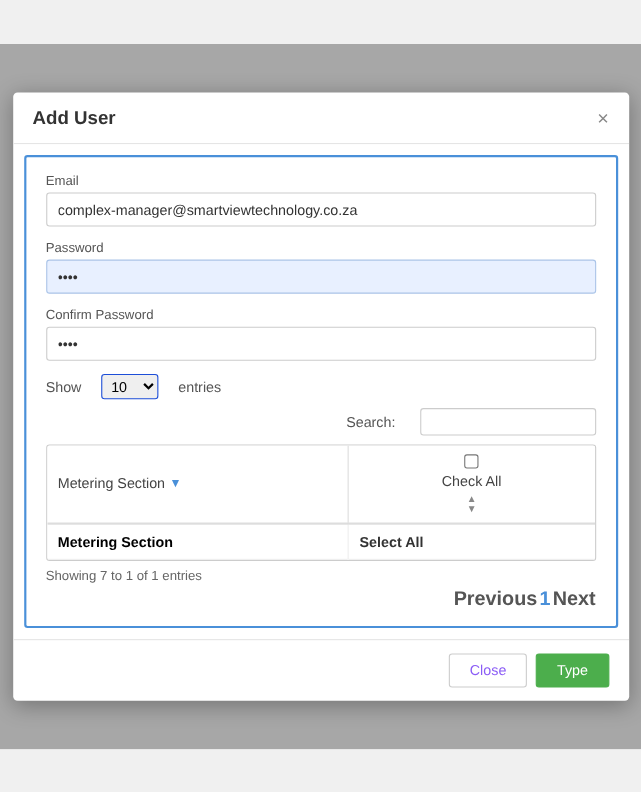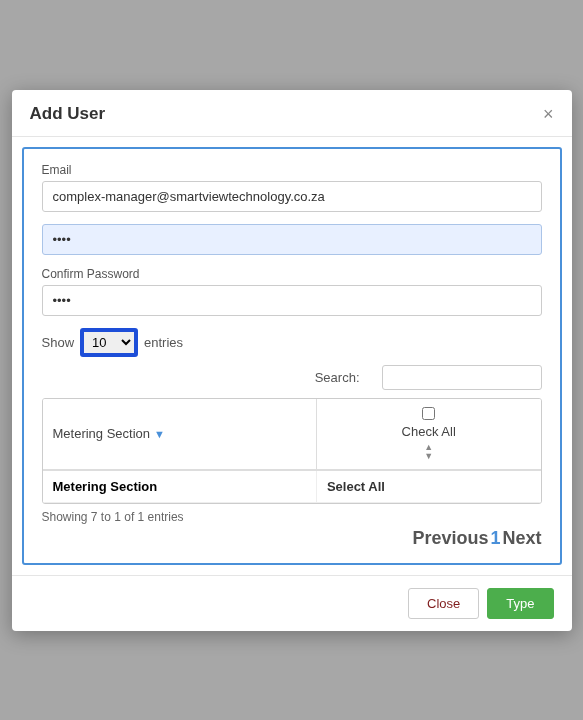--- a/index.html
+++ b/index.html
@@ -9,21 +9,21 @@
       background: #f0f0f0;
       display: flex;
       justify-content: center;
       align-items: center;
       width: 583px;
       height: 720px;
       overflow: hidden;
     }
     .modal-overlay {
       width: 583px;
-      height: 720px;
+      height: 641px;
       background: rgba(0,0,0,0.3);
       display: flex;
       justify-content: center;
       align-items: center;
     }
     .modal {
       background: #fff;
       width: 560px;
       border-radius: 4px;
       box-shadow: 0 4px 20px rgba(0,0,0,0.3);
@@ -98,27 +98,27 @@
       right: 10px;
       top: 50%;
       transform: translateY(-50%);
       pointer-events: none;
       color: #555;
     }
     .show-entries-row {
       display: flex;
       align-items: center;
       margin-bottom: 8px;
-      gap: 6px;
+      gap: 18px;
       font-size: 13px;
       color: #555;
     }
     .show-entries-row select {
       padding: 2px 4px;
-      border: 4px solid #1d4ed8;
+      border: 1px solid #1d4ed8;
       border-radius: 3px;
       font-size: 13px;
     }
     .search-row {
       display: flex;
       justify-content: flex-end;
       align-items: center;
       margin-bottom: 8px;
       gap: 22px;
     }
@@ -231,21 +231,21 @@
     .btn {
       padding: 7px 18px;
       border-radius: 3px;
       font-size: 13px;
       cursor: pointer;
       border: 1px solid transparent;
     }
     .btn-close {
       background: #fff;
       border-color: #ccc;
-      color: #7f1d1d;
+      color: #8b5cf6;
     }
     .btn-save {
       background: #4cae4c;
       color: #fff;
       border-color: #4cae4c;
     }
   </style>
 </head>
 <body>
 
@@ -258,20 +258,21 @@
     </div>
 
     <div class="modal-body">
 
       <div class="form-group">
         <label class="form-label">Email</label>
         <input type="text" class="form-input" value="complex-manager@smartviewtechnology.co.za" style="">
       </div>
 
       <div class="form-group">
+        <label class="form-label">Password</label>
         <input type="password" class="form-input password-field" value="1234" style="">
       </div>
 
       <div class="form-group">
         <label class="form-label">Confirm Password</label>
         <input type="password" class="form-input" value="1234" style="">
       </div>
 
 
       <div class="show-entries-row">

